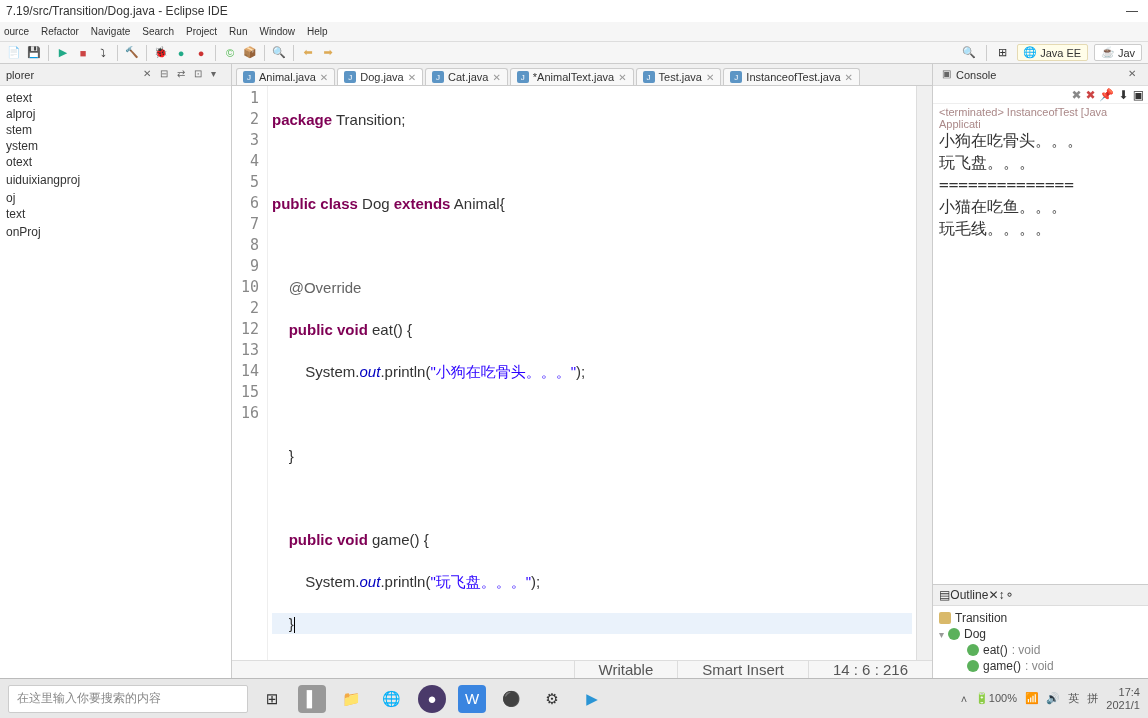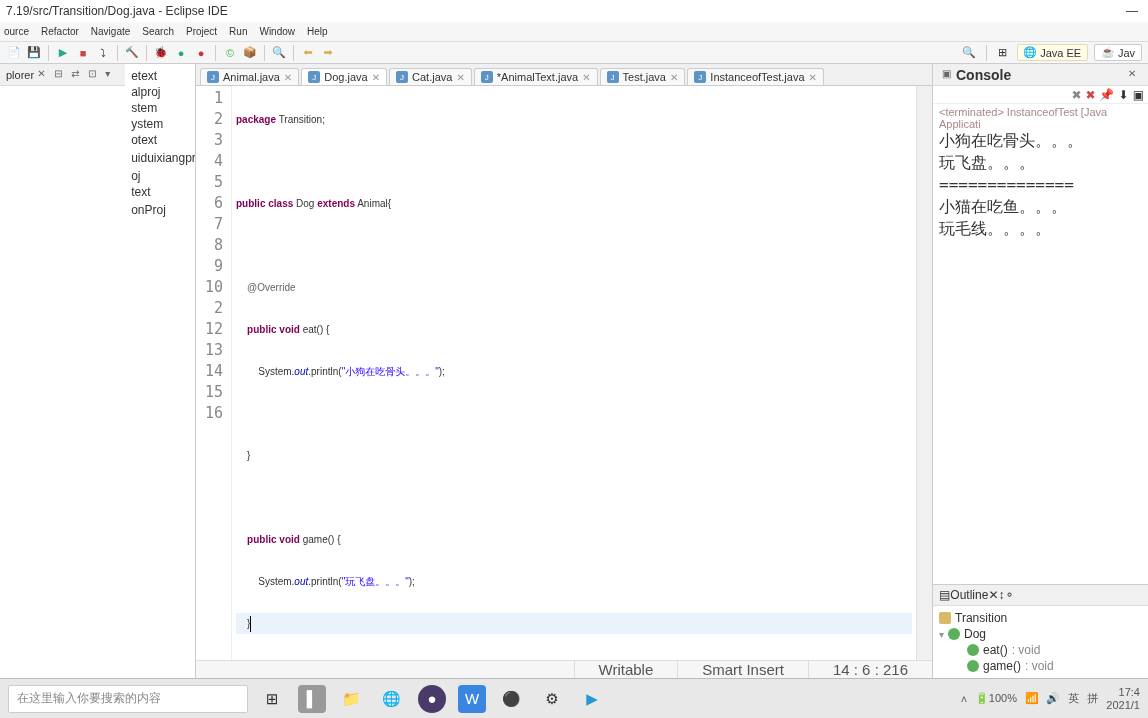--- a/index.html
+++ b/index.html
@@ -7,50 +7,50 @@
 .titlebar { height: 22px; background: #fff; display: flex; align-items: center; padding: 0 6px; font-size: 12px; }
 .titlebar-title { flex: 1; }
 .titlebar-btns { display: flex; gap: 14px; padding-right: 4px; }
 .menubar { height: 20px; background: #f6f6f6; display: flex; align-items: center; padding: 0 4px; gap: 12px; font-size: 10px; border-bottom: 1px solid #ddd; }
 .toolbar { height: 22px; background: #f6f6f6; display: flex; align-items: center; padding: 0 6px; gap: 4px; border-bottom: 1px solid #ccc; }
 .toolbar .sep { width: 1px; height: 16px; background: #ccc; margin: 0 2px; }
 .toolbar .ticon { width: 16px; height: 16px; display: flex; align-items: center; justify-content: center; font-size: 11px; }
 .toolbar-right { margin-left: auto; display: flex; align-items: center; gap: 6px; }
 .persp-btn { background: #fffde9; border: 1px solid #e5dab3; padding: 1px 6px; border-radius: 2px; font-size: 11px; display: flex; align-items: center; gap: 3px; }
 .main { display: flex; height: 614px; }
-.leftpanel { width: 196px; background: #fff; border-right: 1px solid #ccc; display: flex; flex-direction: row; }
+.leftpanel { width: 232px; background: #fff; border-right: 1px solid #ccc; display: flex; flex-direction: column; }
 .leftpanel-head { height: 22px; background: #f0f0f0; display: flex; align-items: center; padding: 0 6px; border-bottom: 1px solid #ddd; }
 .leftpanel-head .ptitle { flex: 1; font-size: 11px; }
 .leftpanel-head .pticon { width: 14px; height: 14px; margin-left: 3px; font-size: 10px; color: #666; }
 .leftpanel-tree { flex: 1; padding: 4px 6px; overflow: auto; }
 .leftpanel-tree .titem { font-size: 12px; padding: 1px 0; }
 .editor-area { flex: 1; display: flex; flex-direction: column; background: #fff; min-width: 0; }
 .tabs { height: 22px; display: flex; align-items: flex-end; background: #f0f0f0; border-bottom: 1px solid #ccc; padding-left: 4px; gap: 2px; overflow: hidden; }
 .tab { background: #f8f8f8; border: 1px solid #ccc; border-bottom: none; padding: 2px 6px; font-size: 11px; display: flex; align-items: center; gap: 4px; border-radius: 3px 3px 0 0; white-space: nowrap; }
 .tab.active { background: #fff; }
 .tab .ticon-j { width: 12px; height: 12px; background: #5c95c5; border-radius: 2px; color: #fff; font-size: 8px; display: flex; align-items: center; justify-content: center; }
 .tab .close-x { color: #999; font-size: 10px; }
 .editor-body { flex: 1; display: flex; overflow: hidden; }
 .gutter { width: 36px; background: #fff; text-align: right; padding: 2px 8px 2px 2px; border-right: 1px solid #eee; }
 .gutter .ln { font-family: Consolas, monospace; font-size: 15px; color: #888; line-height: 21px; }
-.code { flex: 1; padding: 2px 4px; font-family: Consolas, monospace; font-size: 10px; line-height: 21px; white-space: pre; position: relative; overflow: hidden; }
+.code { flex: 1; padding: 2px 4px; font-family: Consolas, monospace; font-size: 15px; line-height: 21px; white-space: pre; position: relative; overflow: hidden; }
 .code .line { height: 21px; }
 .code .hl { background: #eaf2fb; }
 .kw { color: #7f0055; font-weight: bold; }
 .com { color: #3f7f5f; }
 .str { color: #2a00ff; }
 .fld { color: #0000c0; font-style: italic; }
 .ann { color: #646464; }
 .vscroll { width: 16px; background: #f0f0f0; border-left: 1px solid #ddd; }
 .editor-status { height: 18px; background: #f6f6f6; border-top: 1px solid #ddd; display: flex; align-items: center; font-size: 15px; color: #555; }
 .editor-status .spacer { flex: 1; }
 .editor-status .scell { padding: 0 24px; border-left: 1px solid #ddd; }
 .rightpanel { width: 216px; display: flex; flex-direction: column; background: #fff; border-left: 1px solid #ccc; }
 .rp-head { height: 22px; background: #f0f0f0; display: flex; align-items: center; padding: 0 6px; border-bottom: 1px solid #ddd; }
-.rp-head .ptitle { flex: 1; font-size: 14px; font-weight: bold; }
+.rp-head .ptitle { flex: 1; font-size: 11px; }
 .rp-head .pticon { width: 14px; height: 14px; margin-left: 3px; font-size: 10px; color: #666; }
 .console-body { flex: 1; padding: 2px 6px; overflow: auto; }
 .console-term { font-size: 11px; color: #a88; }
 .console-line { font-family: Consolas, "Microsoft YaHei", monospace; font-size: 16px; line-height: 22px; }
 .outline-head { height: 22px; background: #f0f0f0; display: flex; align-items: center; padding: 0 6px; border-top: 1px solid #ccc; border-bottom: 1px solid #ddd; }
 .outline-body { padding: 4px 6px; font-size: 12px; }
 .outline-body .oitem { padding: 1px 0; display: flex; align-items: center; gap: 4px; }
 .outline-body .indent2 { padding-left: 28px; }
 .oicon { width: 12px; height: 12px; border-radius: 50%; display: inline-block; }
 .oicon.class { background: #5bb15b; }

